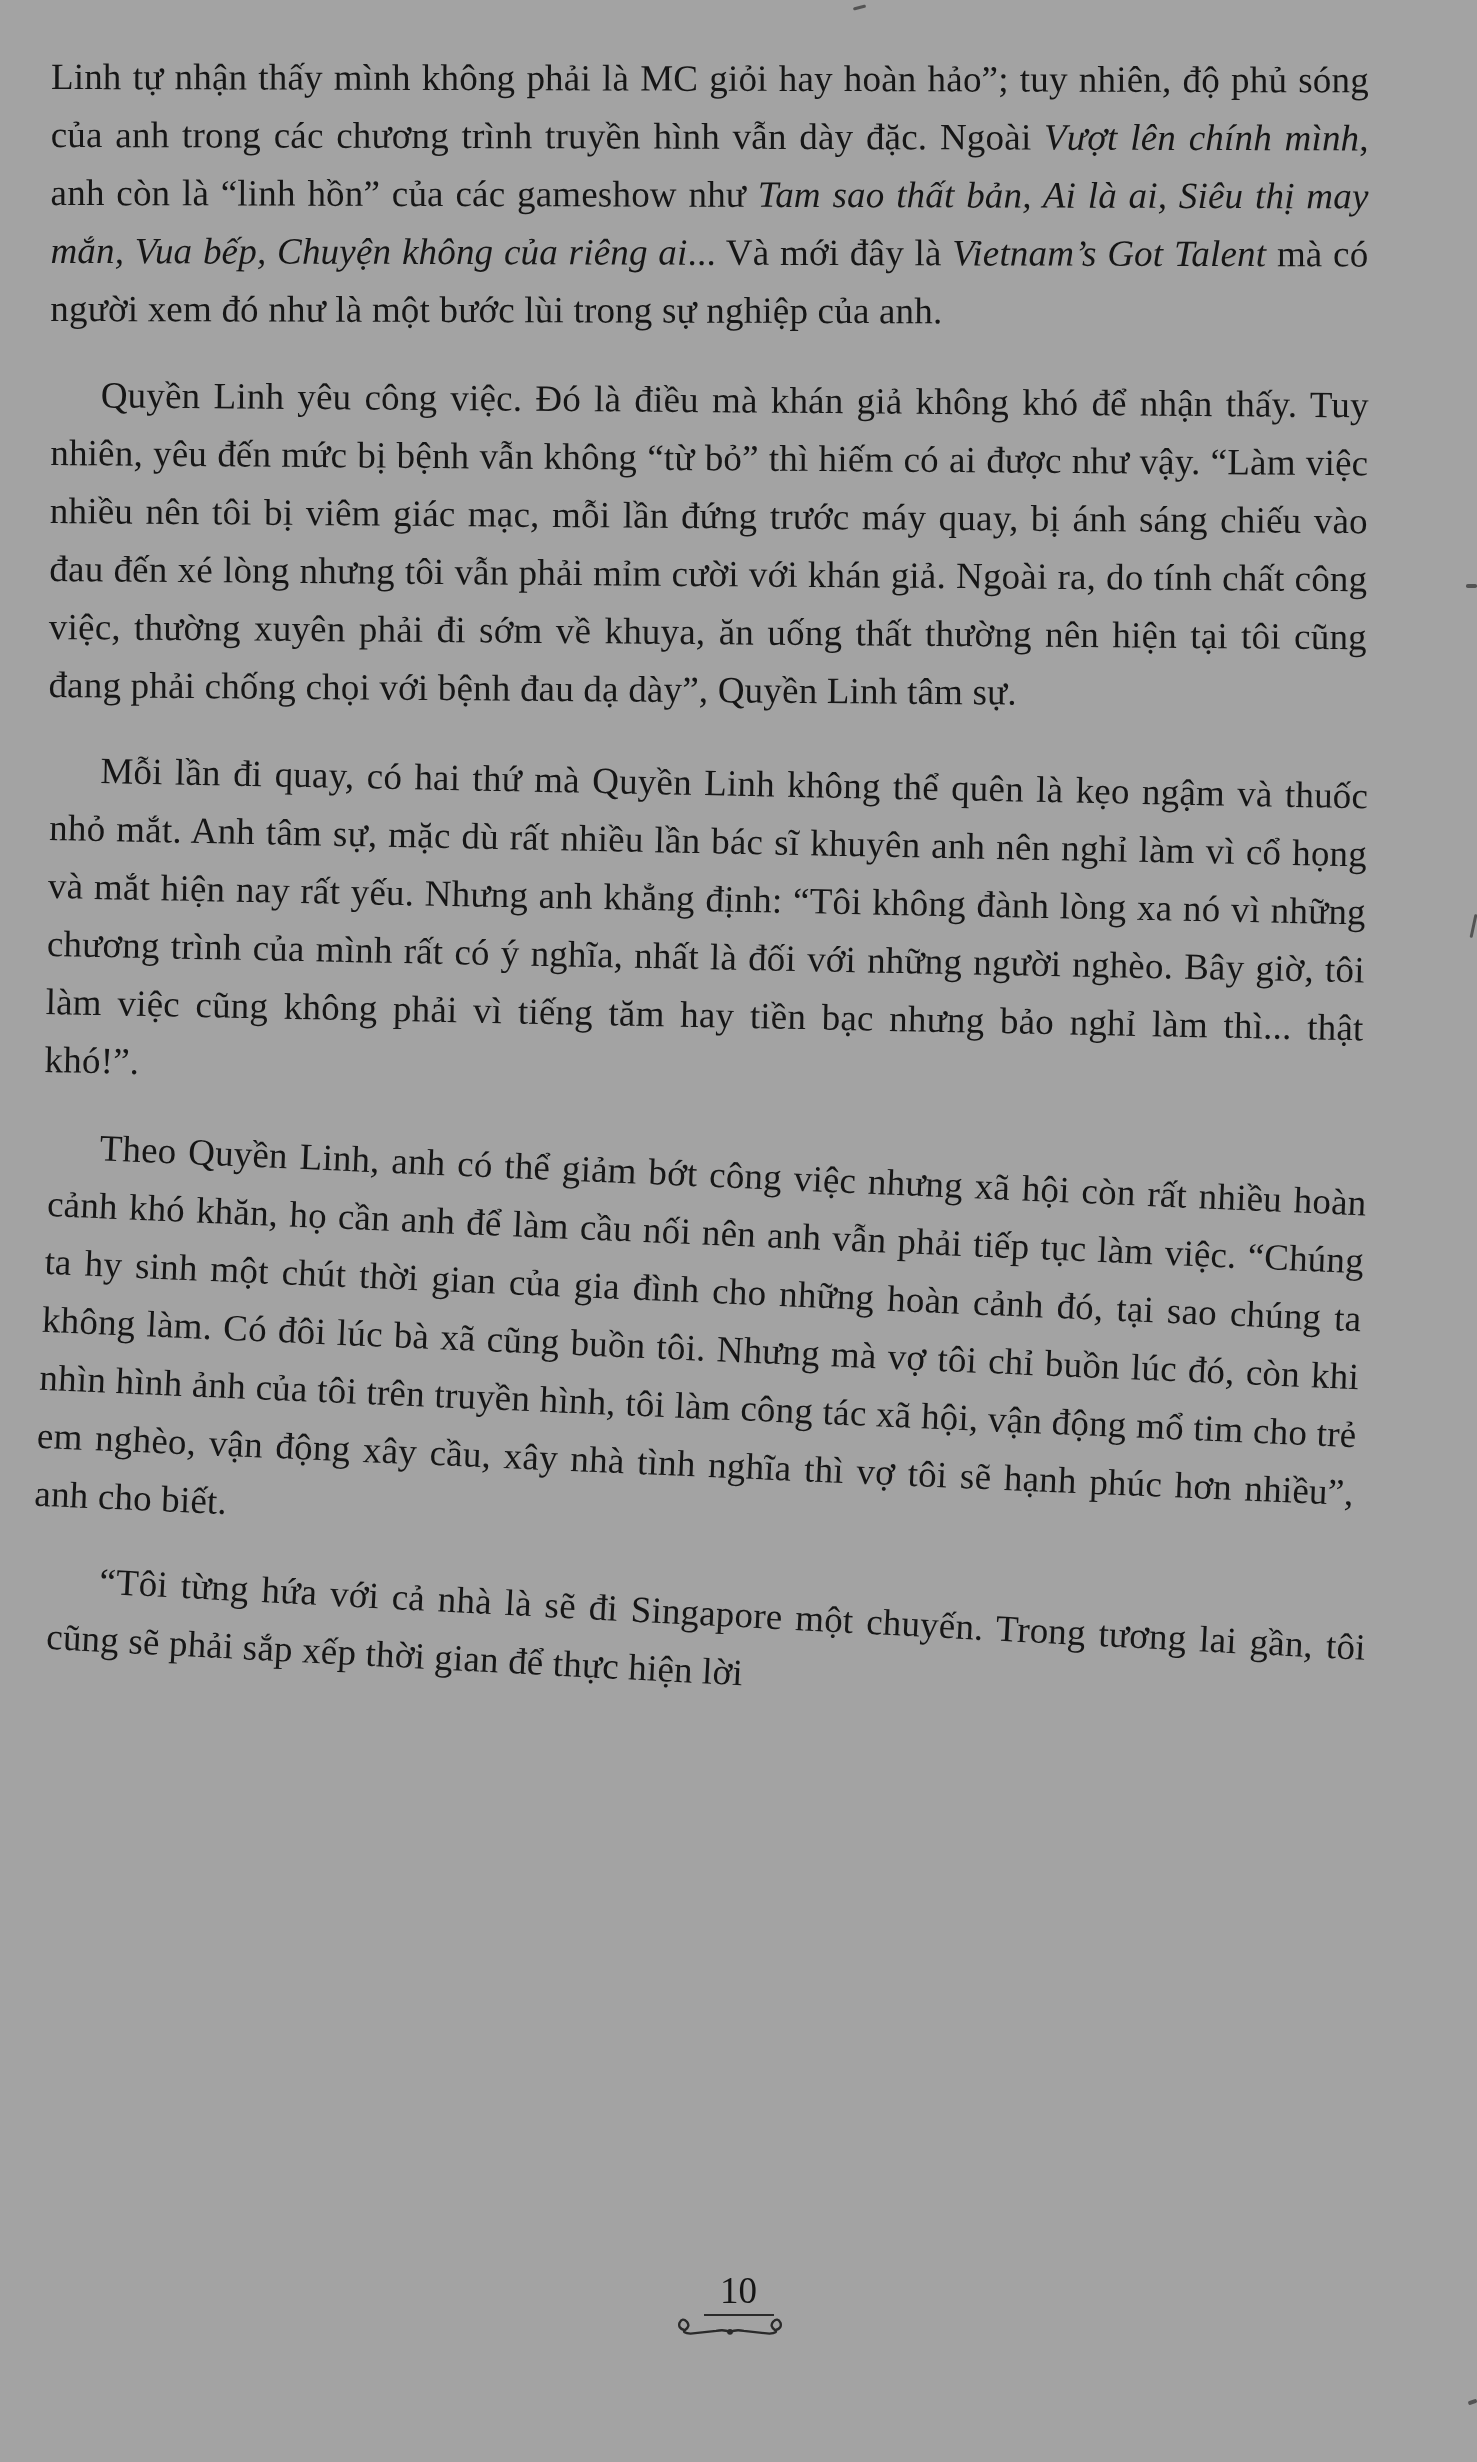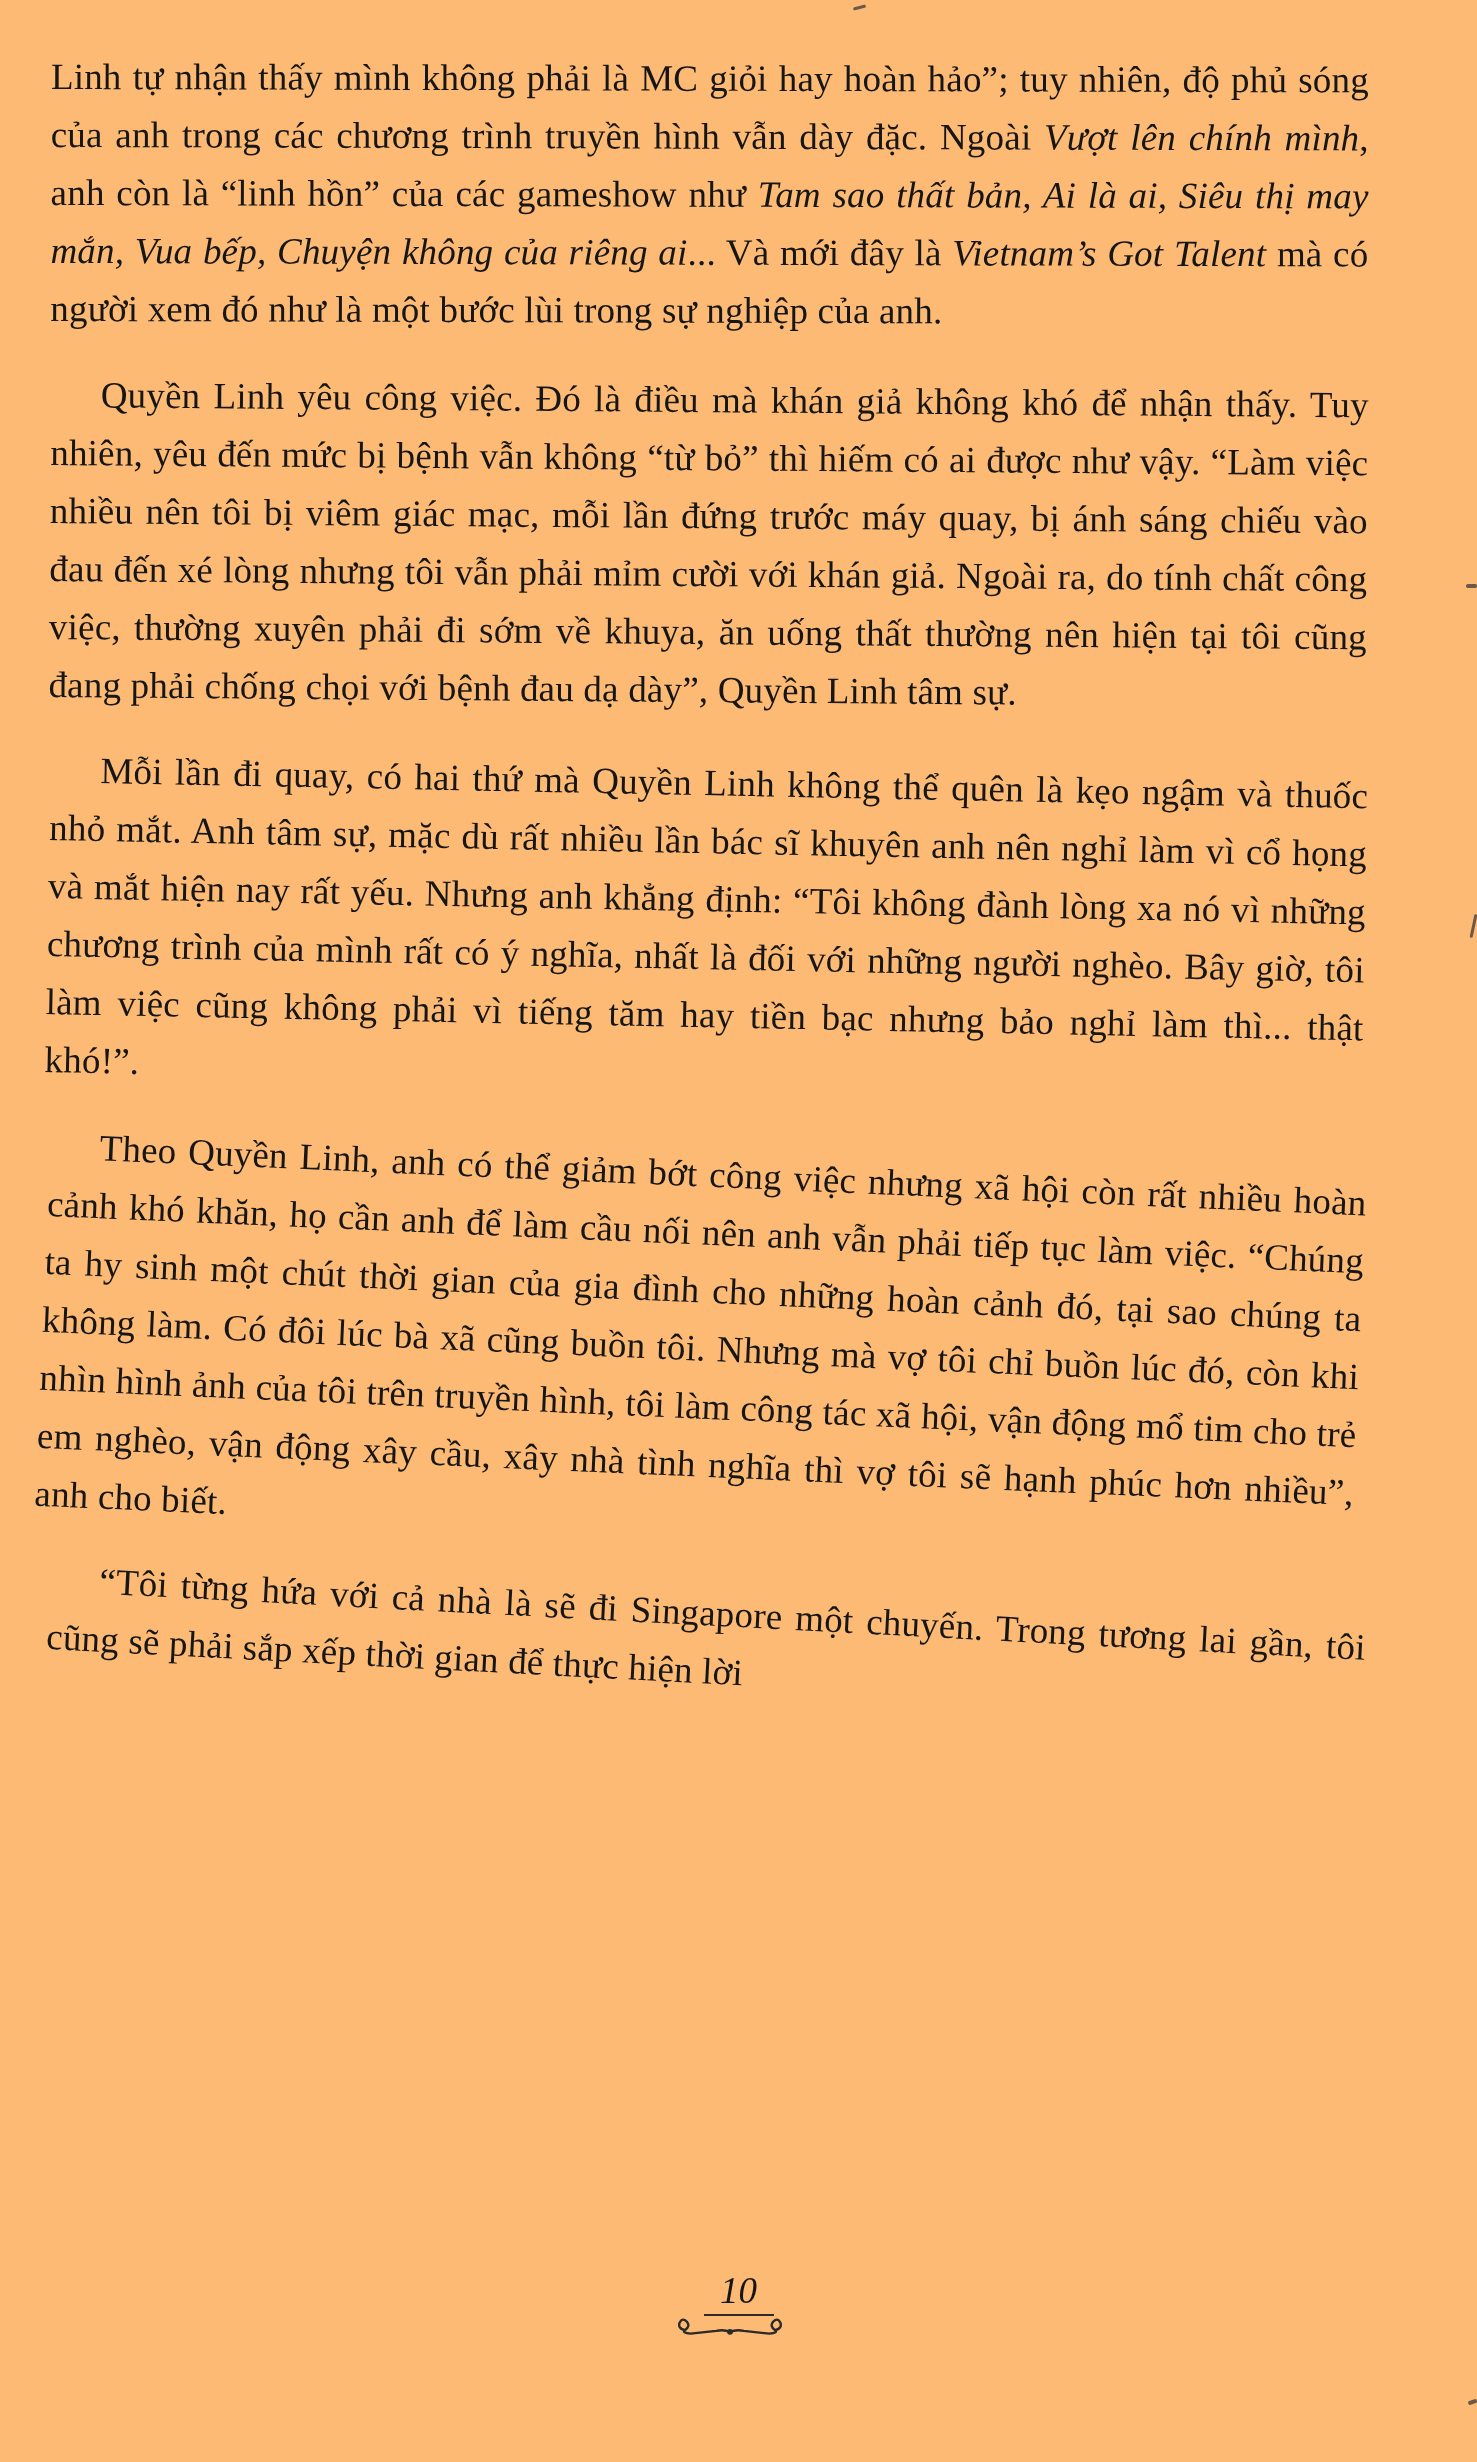--- a/index.html
+++ b/index.html
@@ -5,21 +5,21 @@
   html, body {
     margin: 0;
     padding: 0;
     background: #e8e8e8;
   }
   .page {
     position: relative;
     width: 1477px;
     height: 2462px;
     margin: 0 auto;
-    background: #fdba74;
+    background: #a3a3a3;
     color: #161616;
     font-family: "Liberation Serif", "DejaVu Serif", serif;
     overflow: hidden;
     box-sizing: border-box;
   }
   .text-block {
     position: absolute;
     top: 48px;
     left: 51px;
     right: 108px;
@@ -39,21 +39,20 @@
   .tilt-2 { transform: rotate(1.15deg); transform-origin: left top; }
   .tilt-3 { transform: rotate(2.5deg);  transform-origin: left top; }
   .tilt-4 { transform: rotate(3.0deg);  transform-origin: left top; }
 
   .footer {
     position: absolute;
     left: 0;
     right: 0;
     top: 2269px;
     text-align: center;
-    font-style: italic;
   }
   .page-num {
     display: inline-block;
     font-size: 37px;
     padding: 0 16.5px 1.8px 16.5px;
     border-bottom: 2.8px solid #2a2a2a;
   }
   .flourish {
     margin-top: 1.8px;
     margin-left: -16.5px;

